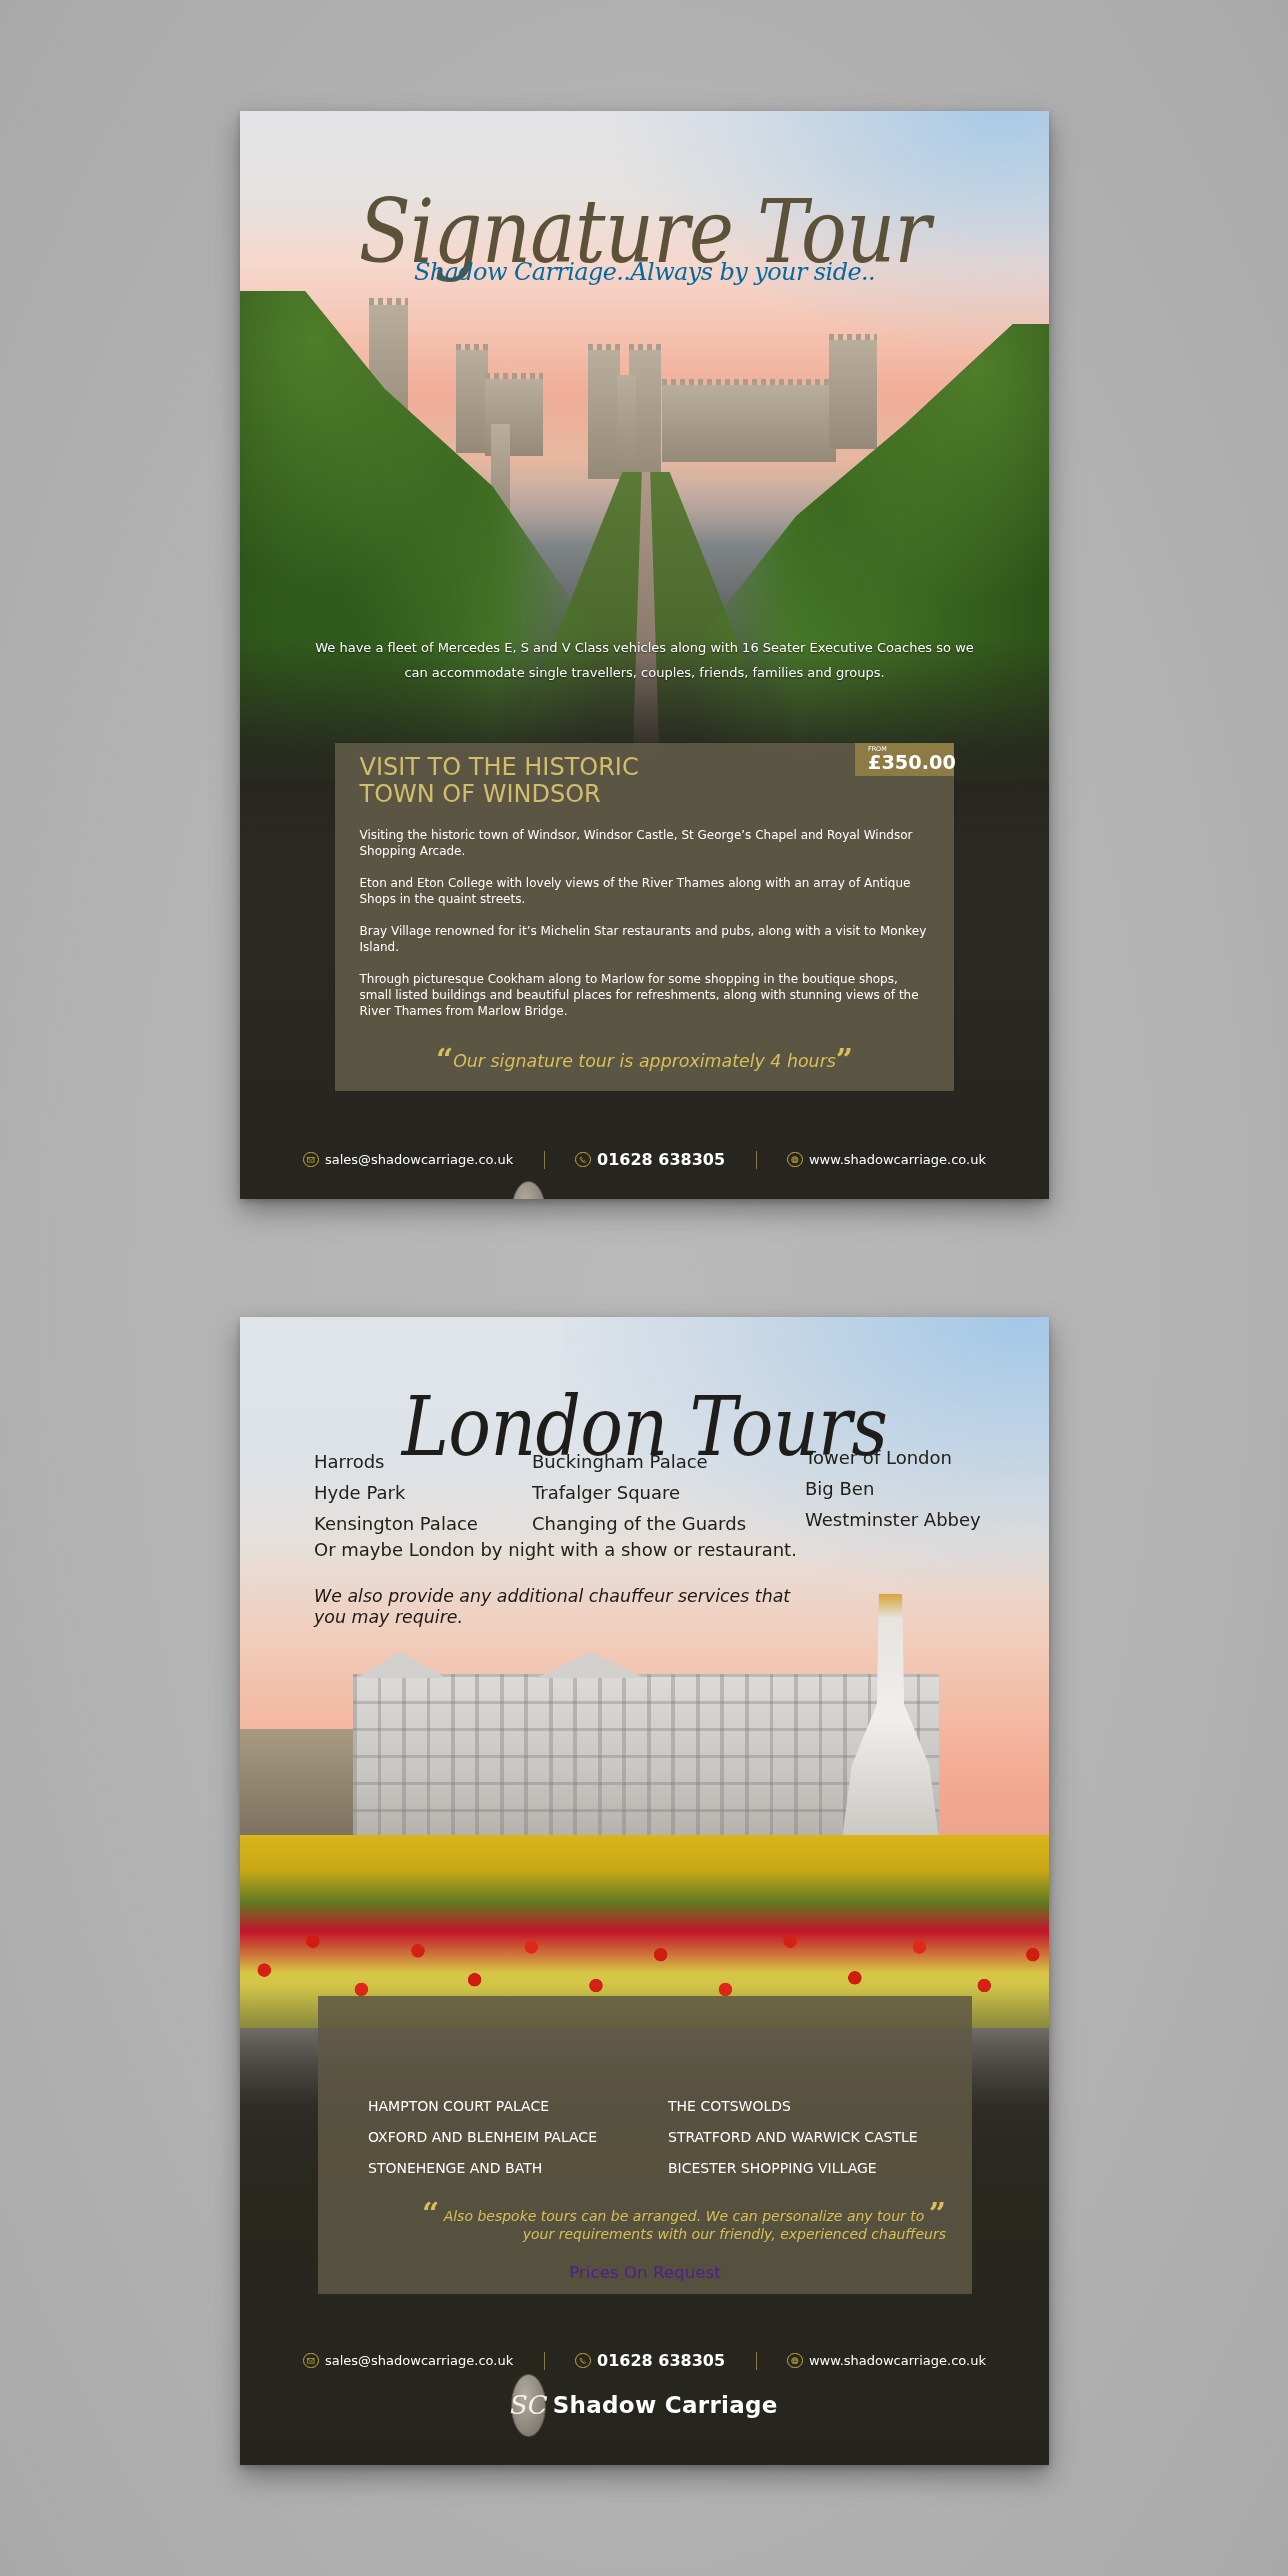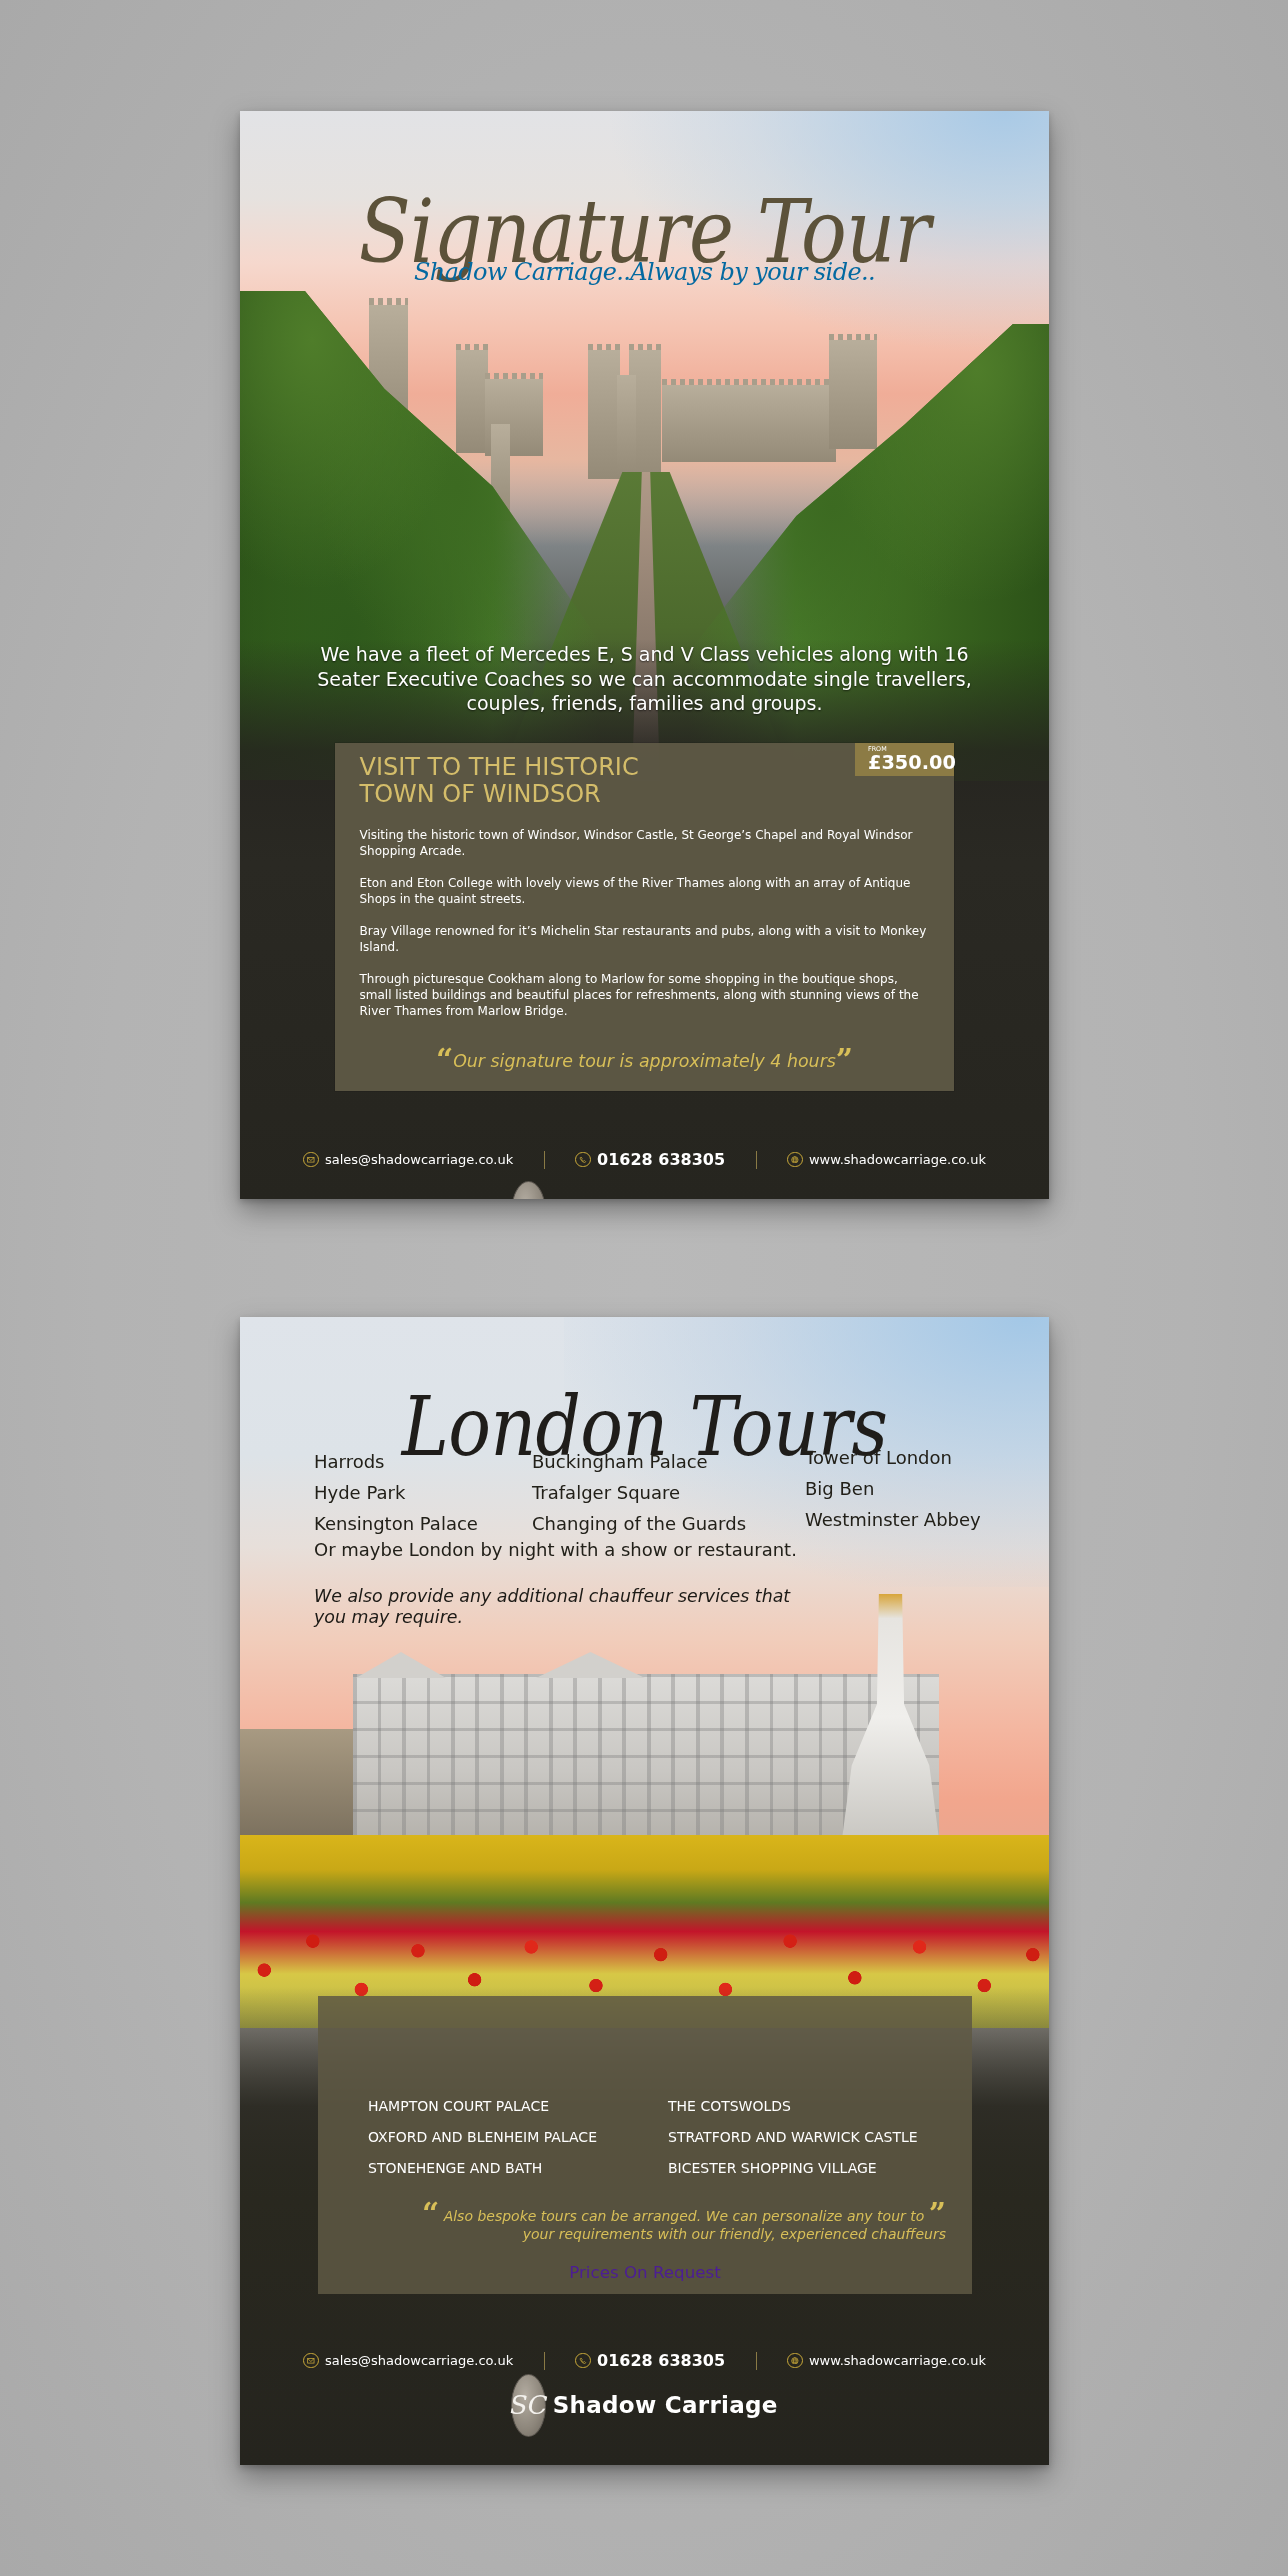--- a/index.html
+++ b/index.html
@@ -135,21 +135,21 @@
     position: absolute; left: 0; right: 0; top: 32px; text-align: center;
     font-size: 76px; color: #5c523a; line-height: 1;
     transform: scaleY(1.15);
   }
   .p1-tagline {
     position: absolute; left: 0; right: 0; top: 149px; text-align: center;
     font-size: 24px; color: #0369a1; line-height: 1;
   }
   .p1-intro {
     position: absolute; left: 71px; right: 71px; top: 512px; text-align: center;
-    font-size: 19px; line-height: 24.5px; color: #ffffff;
+    font-size: 13px; line-height: 24.5px; color: #ffffff;
     text-shadow: 0 0.6px 1.9px rgba(0,0,0,0.6);
   }
 
   .tour-box {
     position: absolute; left: 95px; top: 632px; width: 619px; height: 348px;
     background: rgba(96,90,70,0.92);
     box-shadow: 0 0 0 0.6px rgba(0,0,0,0.15);
   }
   .tour-title {
     position: absolute; left: 24.5px; top: 11px;

